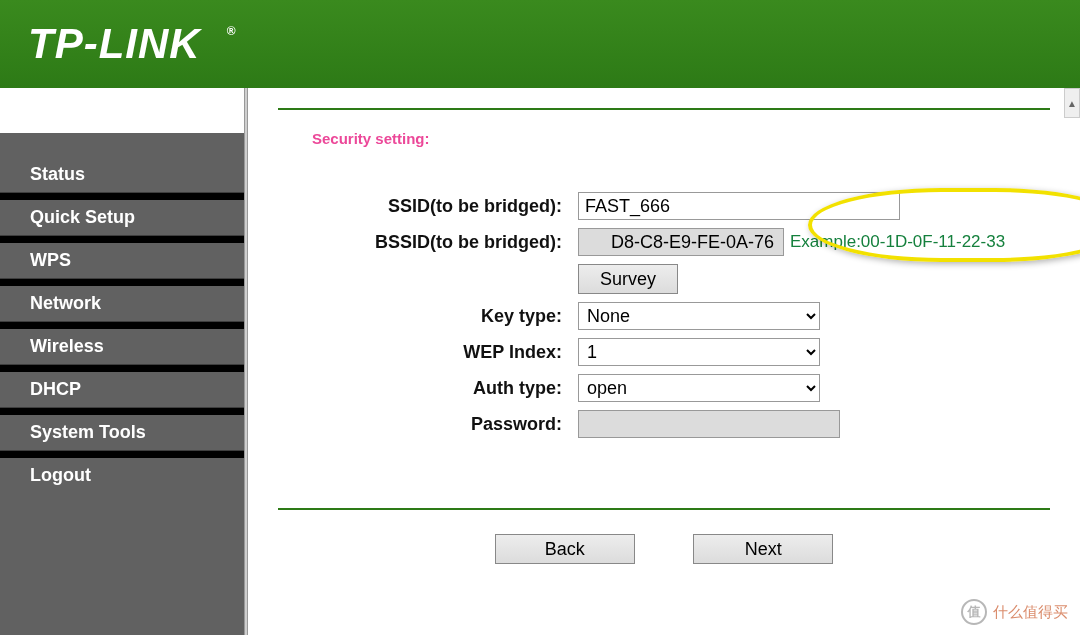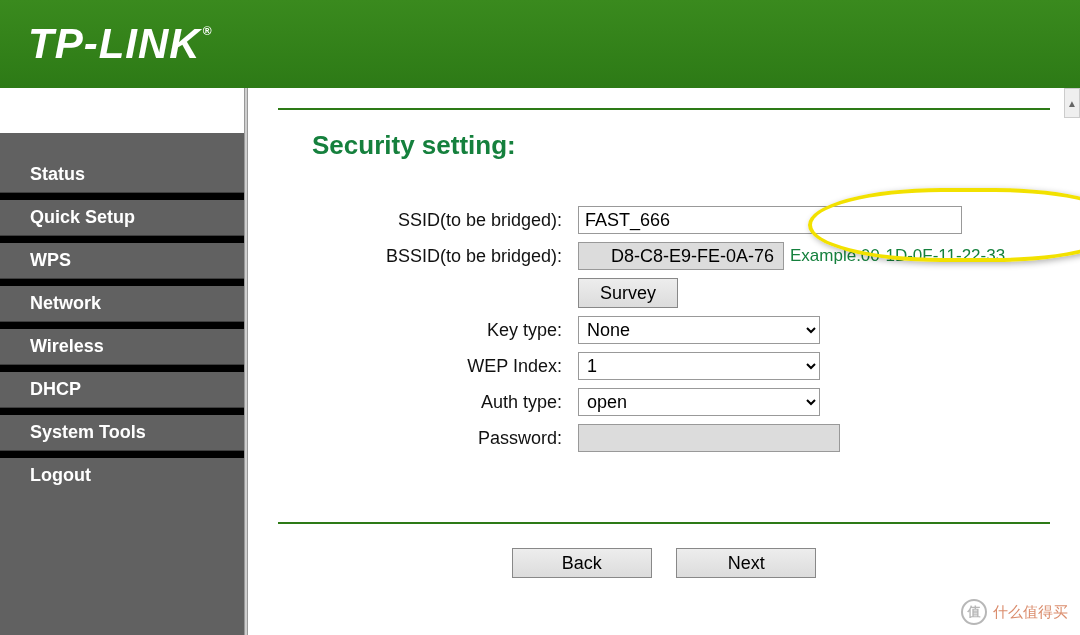--- a/index.html
+++ b/index.html
@@ -19,20 +19,21 @@
   }
   .logo {
     color: #fff;
     font-size: 42px;
     font-weight: 900;
     letter-spacing: 1px;
     font-style: italic;
     position: relative;
     display: flex;
     align-items: flex-start;
+    gap: 24px;
   }
   .logo .reg {
     font-size: 12px;
     font-style: normal;
     margin-left: 2px;
     margin-top: 4px;
   }
   .layout {
     display: flex;
     height: calc(635px - 88px);
@@ -80,47 +81,47 @@
     justify-content: center;
     font-size: 10px;
     color: #666;
   }
   .hr {
     height: 2px;
     background: #2d7a16;
     margin-bottom: 20px;
   }
   .page-title {
-    font-size: 26px;
+    font-size: 15px;
     font-weight: 700;
     margin: 0 0 45px 34px;
-    color: #15803d;
+    color: #ec4899;
   }
   .form-row {
     display: flex;
     align-items: center;
     margin-bottom: 8px;
   }
   .form-label {
     width: 300px;
     text-align: right;
     font-size: 18px;
-    font-weight: 400;
+    font-weight: 700;
     color: #111;
     padding-right: 16px;
   }
   .text-input {
     height: 28px;
     border: 1px solid #999;
     padding: 2px 6px;
     font-size: 18px;
     background: #fff;
   }
   .text-input.disabled { background: #dcdcdc; padding-left: 32px; }
-  .ssid-input { width: 384px; }
+  .ssid-input { width: 322px; }
   .bssid-input { width: 206px; }
   .example {
     font-size: 17px;
     color: #15803d;
     margin-left: 6px;
   }
   .survey-btn {
     background: linear-gradient(#ededed,#dcdcdc);
     border: 1px solid #888;
     height: 30px;
@@ -149,21 +150,21 @@
     text-align: center;
     margin-top: 24px;
   }
   .nav-btn {
     background: linear-gradient(#ededed,#dcdcdc);
     border: 1px solid #888;
     height: 30px;
     width: 140px;
     font-size: 18px;
     cursor: pointer;
-    margin: 0 10px;
+    margin: 0 27px;
   }
   .circle-highlight {
     position: absolute;
     border: 4px solid #f2e100;
     border-radius: 50% / 60%;
     width: 320px;
     height: 74px;
     pointer-events: none;
     box-shadow: 2px 2px 6px rgba(0,0,0,0.3);
     z-index: 5;

